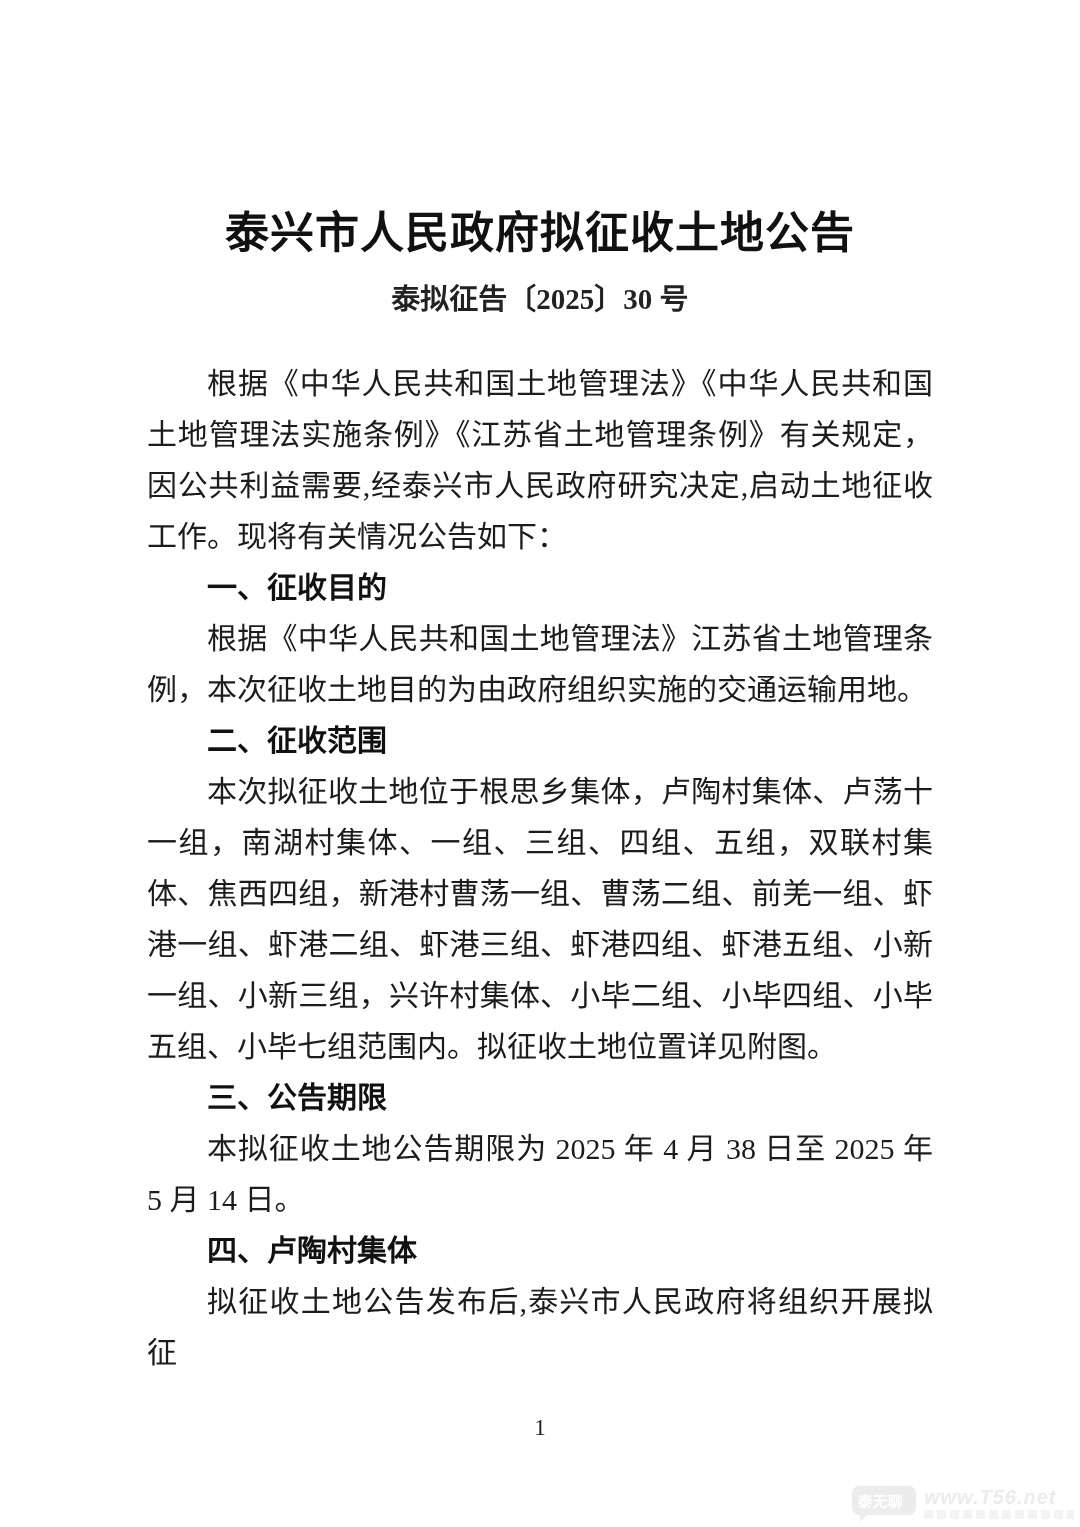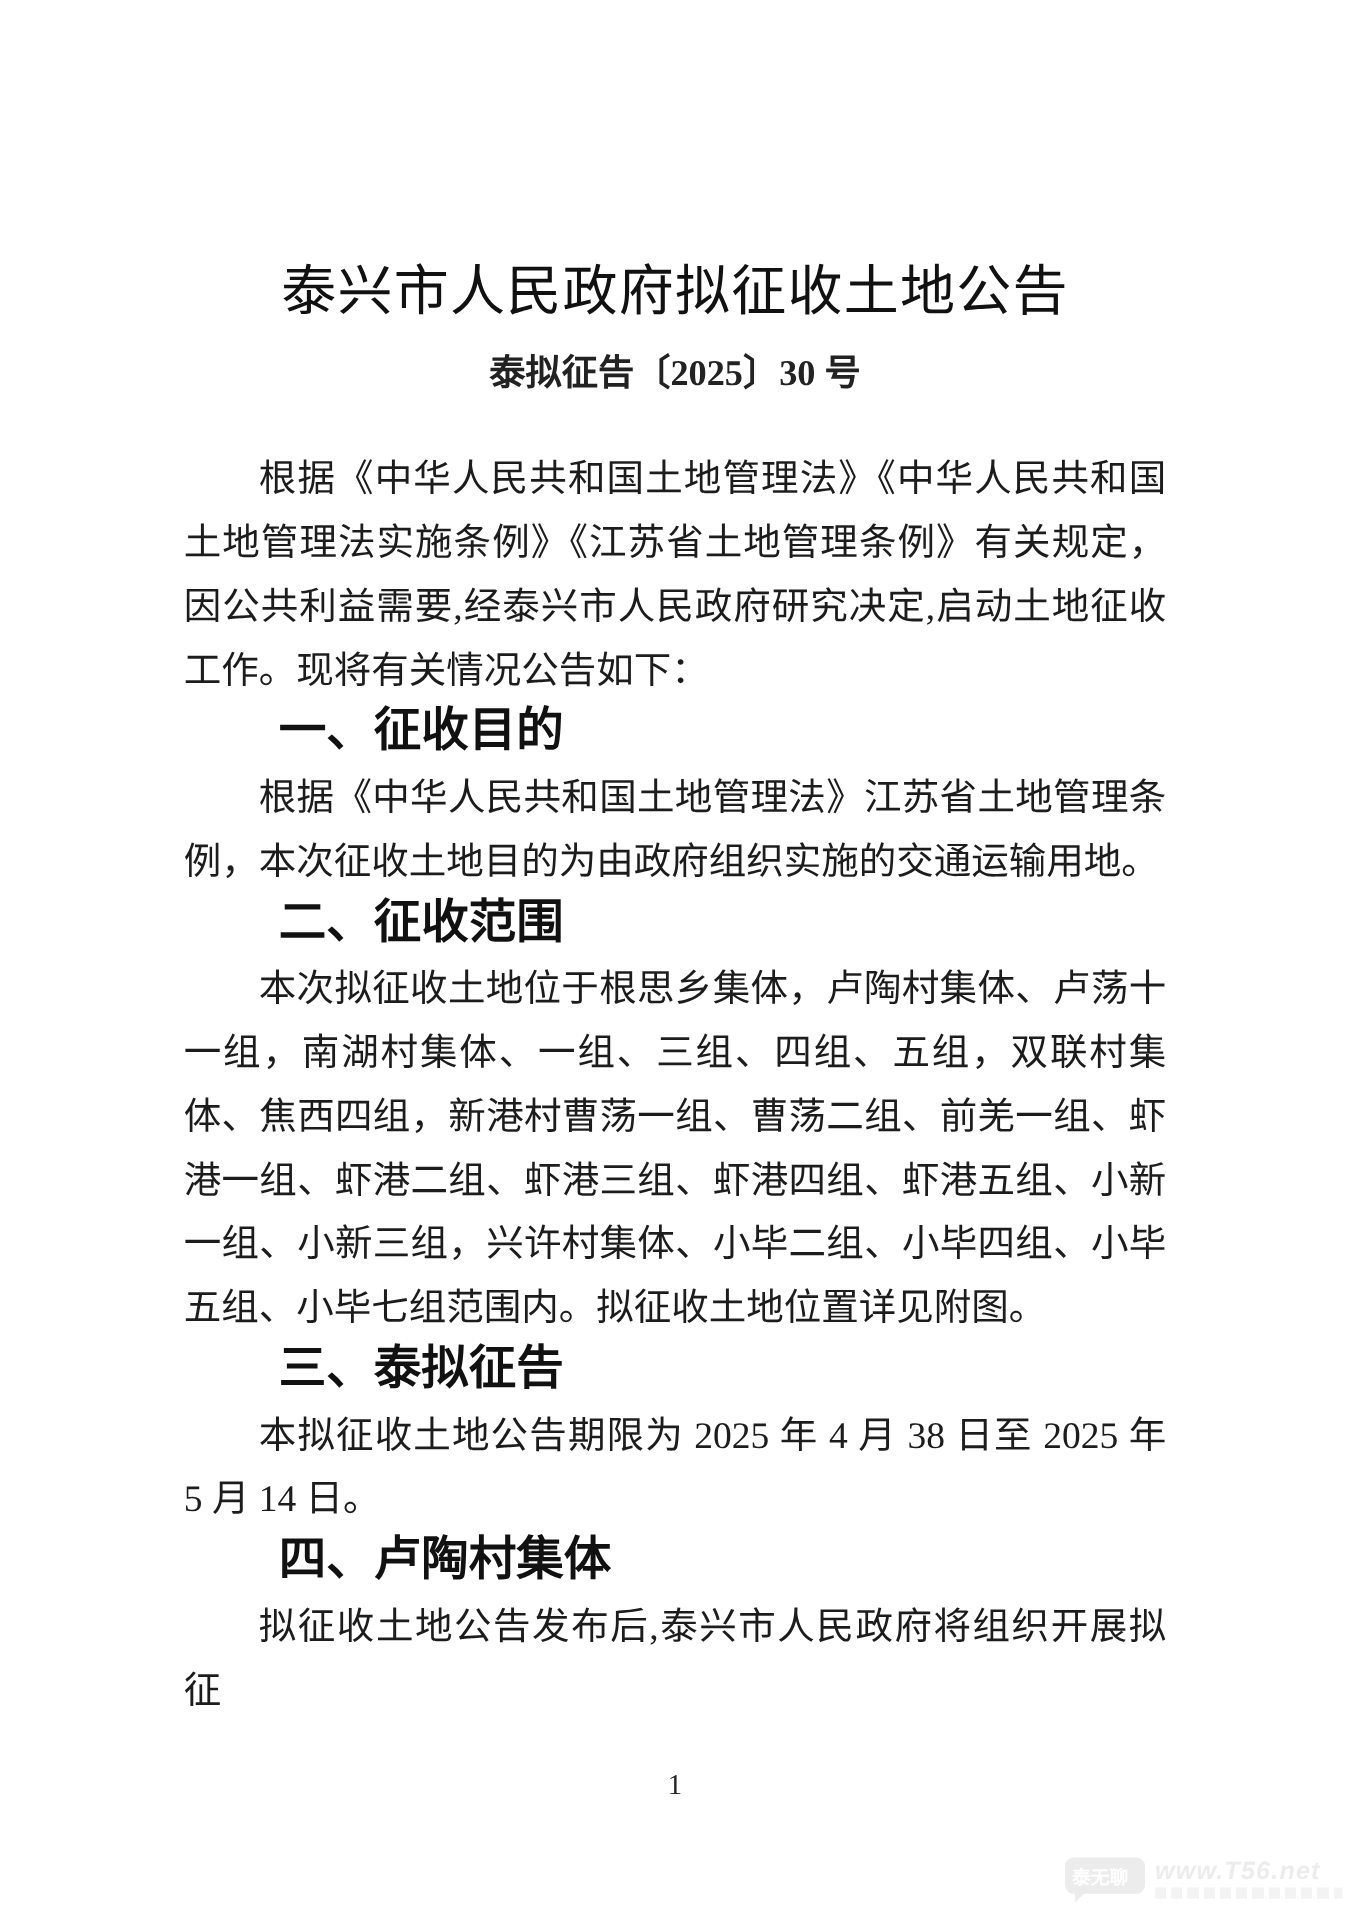--- a/index.html
+++ b/index.html
@@ -15,21 +15,21 @@
   .page {
     position: absolute;
     inset: 0;
     background: #ffffff;
   }
   .doc-title {
     margin: 206px 0 0 0;
     text-align: center;
     font-size: 44px;
     line-height: 56px;
-    font-weight: 400;
+    font-weight: 700;
     letter-spacing: 1px;
     color: #111111;
   }
   .doc-number {
     margin: 20px 0 0 0;
     text-align: center;
     font-size: 29px;
     line-height: 34px;
     font-weight: 700;
     color: #222222;
@@ -42,24 +42,24 @@
     text-align: justify;
     color: #1c1c1c;
   }
   .doc-body p.para {
     margin: 0;
     text-indent: 2em;
   }
   .doc-body h3.heading {
     margin: 0;
     text-indent: 2em;
-    font-size: 38px;
+    font-size: 30px;
     line-height: 51px;
     font-weight: 700;
-    font-family: Liberation Mono, monospace;
+    font-family: Liberation Sans, sans-serif;
     color: #111111;
   }
   .page-number {
     position: absolute;
     bottom: 86px;
     left: 0;
     width: 100%;
     text-align: center;
     font-size: 23px;
     color: #222222;
@@ -129,21 +129,21 @@
   <h1 class="doc-title">泰兴市人民政府拟征收土地公告</h1>
 
   <div class="doc-number">泰拟征告〔2025〕30 号</div>
 
   <div class="doc-body" id="doc-body">
       <p class="para">根据《中华人民共和国土地管理法》《中华人民共和国土地管理法实施条例》《江苏省土地管理条例》有关规定，因公共利益需要,经泰兴市人民政府研究决定,启动土地征收工作。现将有关情况公告如下：</p>
       <h3 class="heading">一、征收目的</h3>
       <p class="para">根据《中华人民共和国土地管理法》江苏省土地管理条例，本次征收土地目的为由政府组织实施的交通运输用地。</p>
       <h3 class="heading">二、征收范围</h3>
       <p class="para">本次拟征收土地位于根思乡集体，卢陶村集体、卢荡十一组，南湖村集体、一组、三组、四组、五组，双联村集体、焦西四组，新港村曹荡一组、曹荡二组、前羌一组、虾港一组、虾港二组、虾港三组、虾港四组、虾港五组、小新一组、小新三组，兴许村集体、小毕二组、小毕四组、小毕五组、小毕七组范围内。拟征收土地位置详见附图。</p>
-      <h3 class="heading">三、泰拟征告</h3>
+      <h3 class="heading">三、公告期限</h3>
       <p class="para">本拟征收土地公告期限为 2025 年 4 月 38 日至 2025 年 5 月 14 日。</p>
       <h3 class="heading">四、卢陶村集体</h3>
       <p class="para">拟征收土地公告发布后,泰兴市人民政府将组织开展拟征</p>
     </div>
 
   <div class="page-number">1</div>
 
   <div class="watermark">
     <div class="wm-bubble"><span>泰无聊</span><sup class="wm-reg">®</sup></div>
     <div class="wm-text-col">

